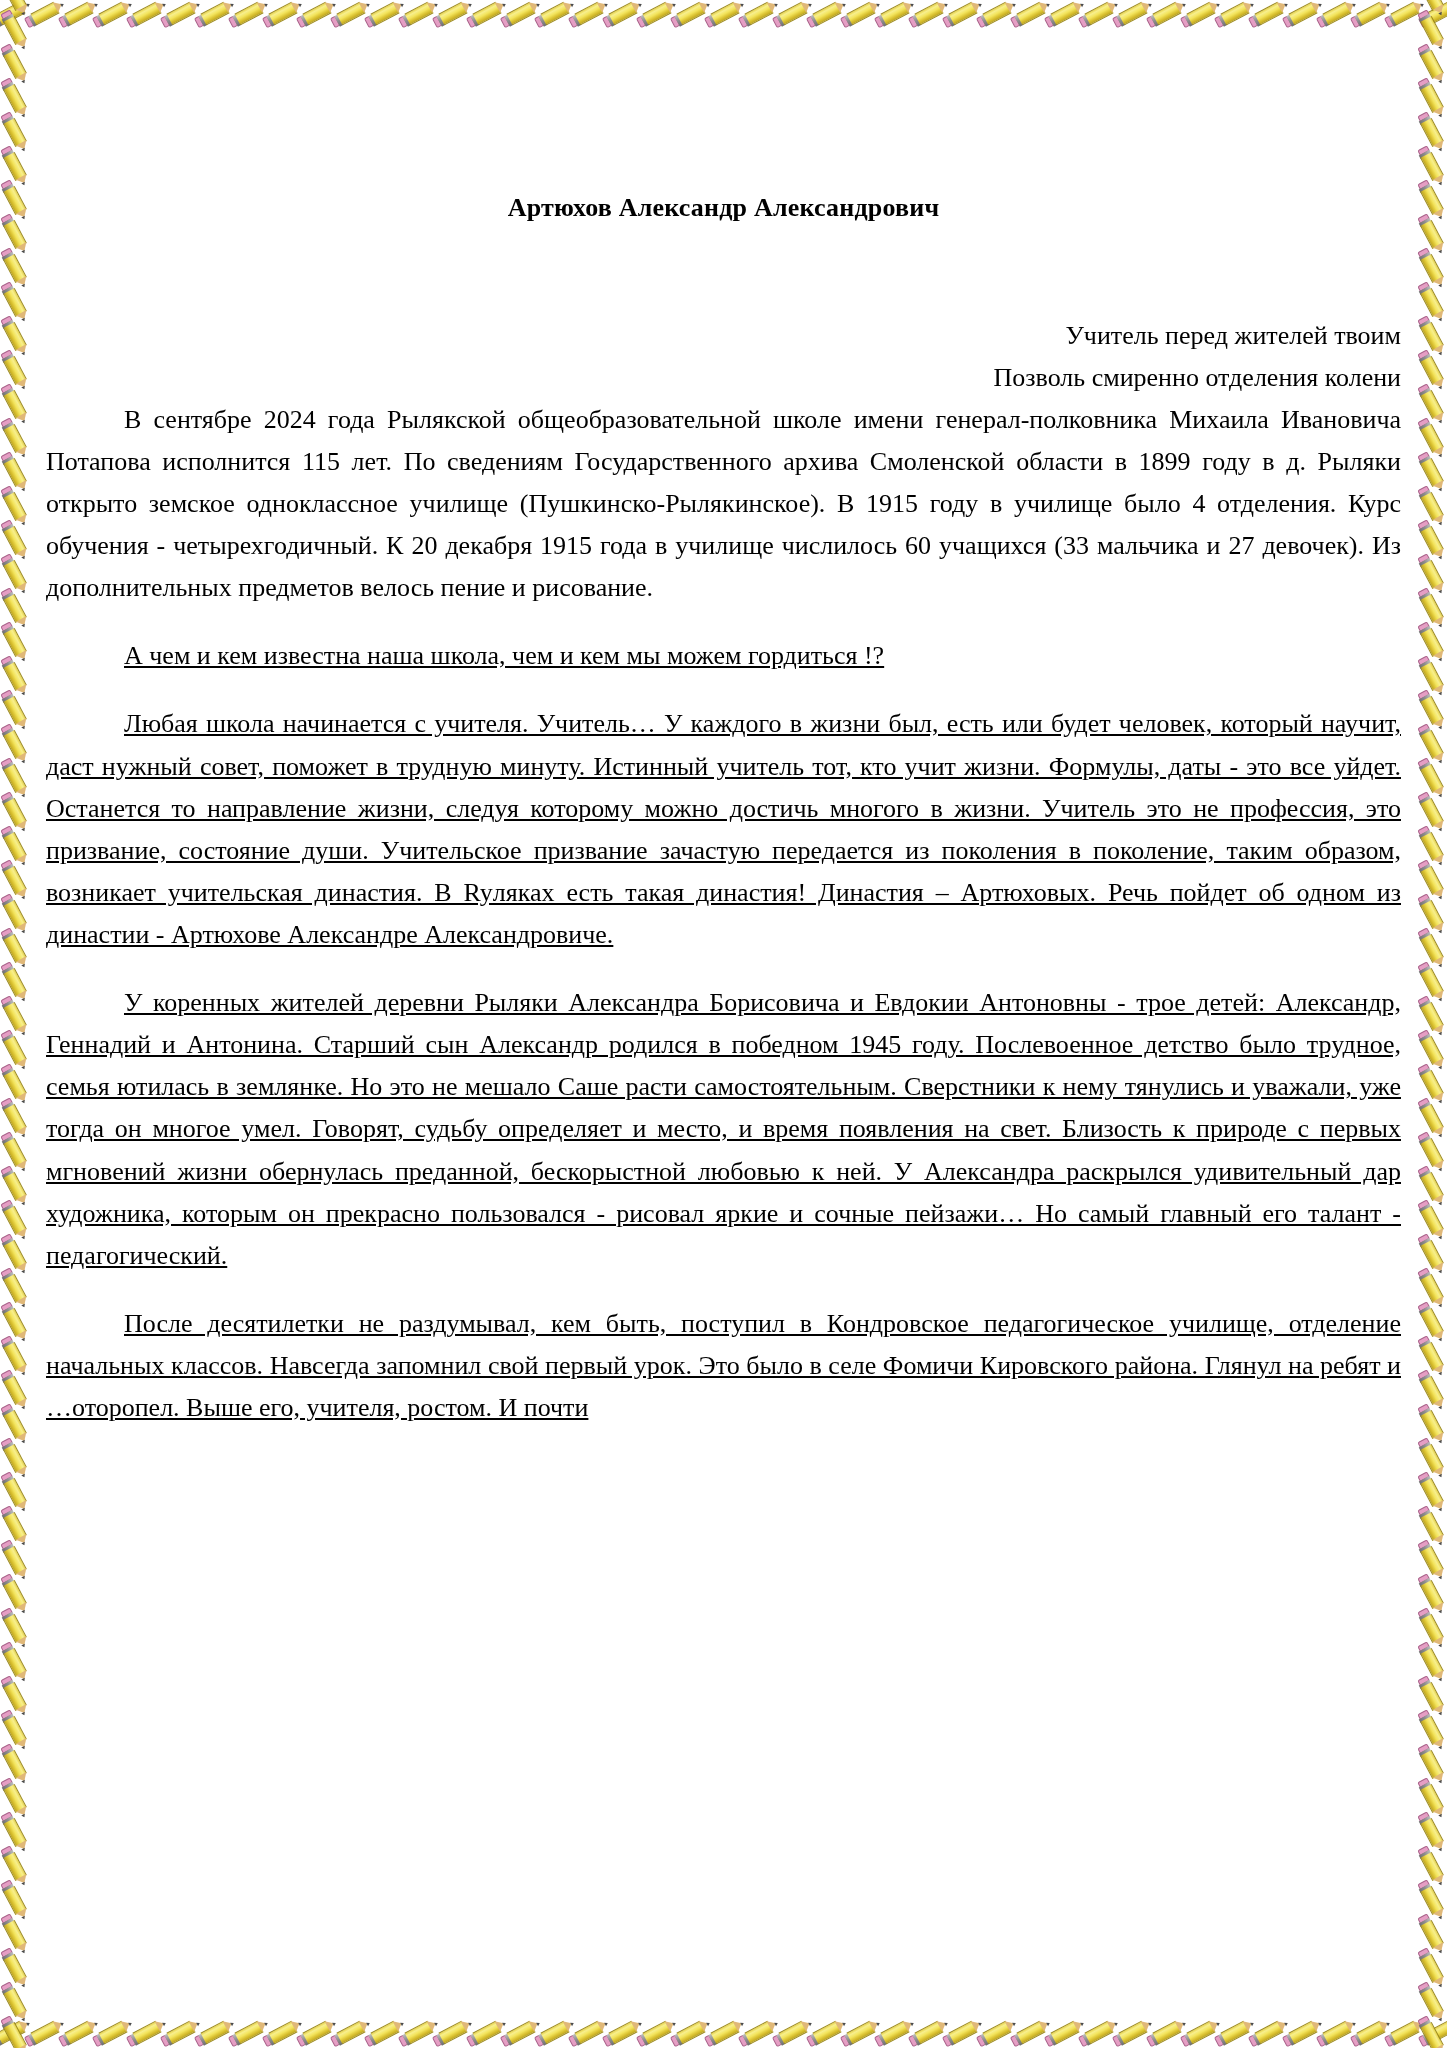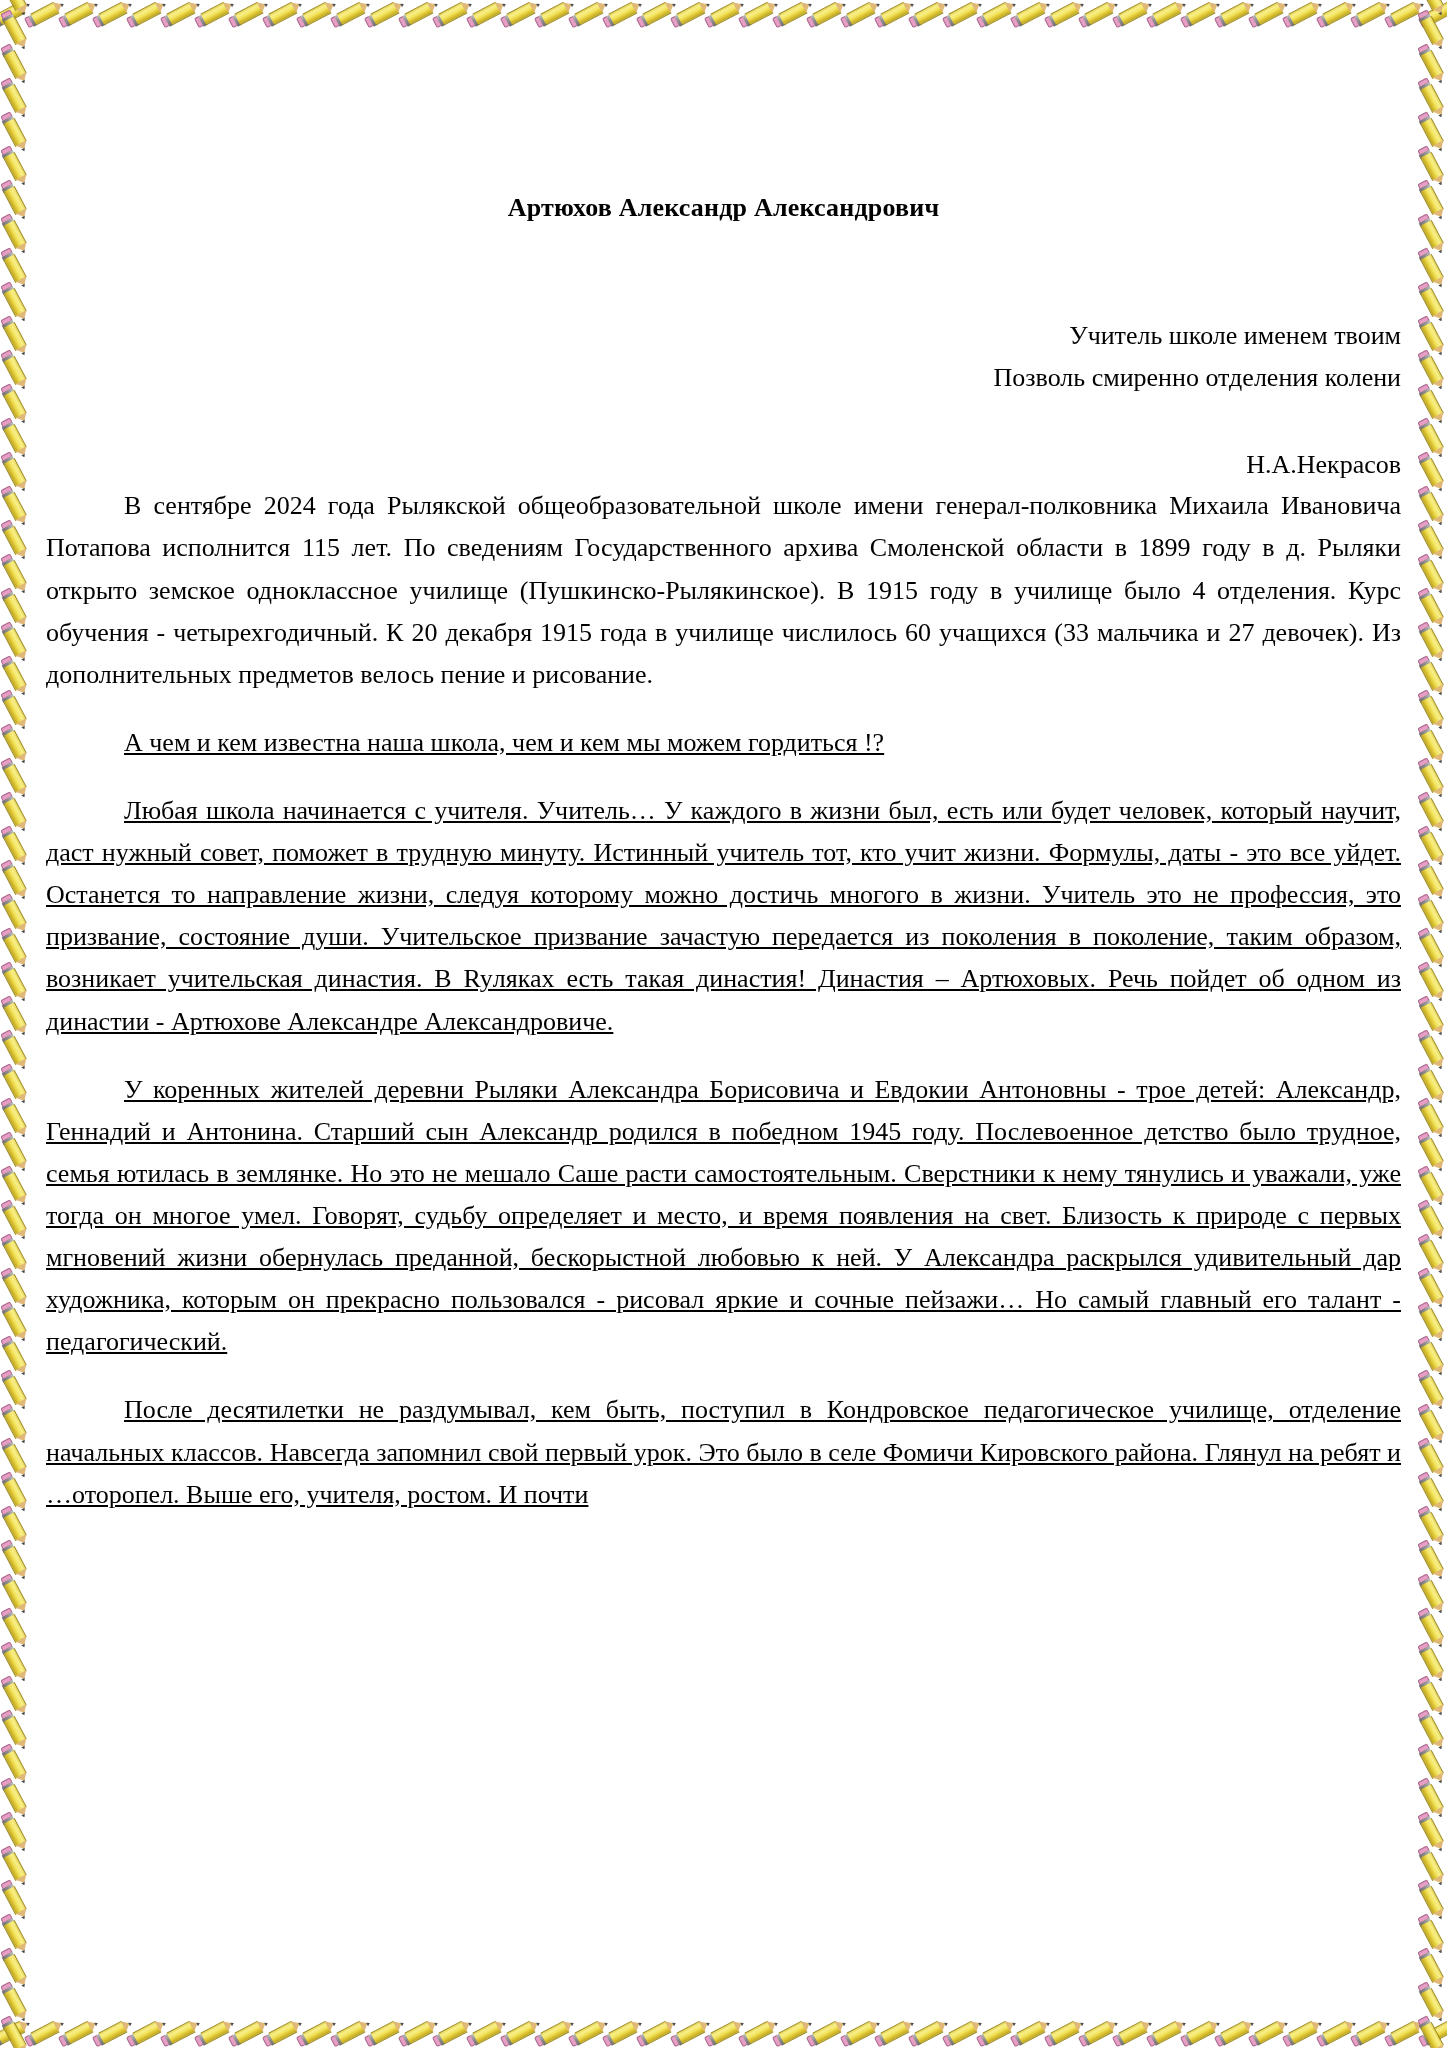--- a/index.html
+++ b/index.html
@@ -154,25 +154,24 @@
 </style>
 </head>
 <body>
 
 <div class="doc">
   <div class="content">
 
     <div class="doc-title">Артюхов Александр Александрович</div>
 
     <div class="epigraph">
-      <span class="line">Учитель школе именем твоим</span>
+      <span class="line">Учитель перед жителей твоим</span>
       <span class="line">Позволь смиренно отделения колени</span>
     </div>
 
-    <div class="epigraph-author">Н.А.Некрасов</div>
 
     <p class="body-par first-par">В сентябре 2024 года Рылякской общеобразовательной школе имени генерал-полковника Михаила Ивановича Потапова исполнится 115 лет. По сведениям Государственного архива Смоленской области в 1899 году в д. Рыляки открыто земское одноклассное училище (Пушкинско-Рылякинское). В 1915 году в училище было 4 отделения. Курс обучения - четырехгодичный. К 20 декабря 1915 года в училище числилось 60 учащихся (33 мальчика и 27 девочек). Из дополнительных предметов велось пение и рисование.</p>
 
     <p class="body-par">А чем и кем известна наша школа, чем и кем мы можем гордиться !?</p>
 
     <p class="body-par">Любая школа начинается с учителя. Учитель… У каждого в жизни был, есть или будет человек, который научит, даст нужный совет, поможет в трудную минуту. Истинный учитель тот, кто учит жизни. Формулы, даты - это все уйдет. Останется то направление жизни, следуя которому можно достичь многого в жизни. Учитель это не профессия, это призвание, состояние души. Учительское призвание зачастую передается из поколения в поколение, таким образом, возникает учительская династия. В Ryляках есть такая династия! Династия – Артюховых. Речь пойдет  об одном из династии - Артюхове Александре Александровиче.</p>
 
     <p class="body-par">У коренных жителей деревни Рыляки Александра Борисовича и Евдокии Антоновны - трое детей: Александр, Геннадий и Антонина. Старший сын  Александр родился в победном 1945 году. Послевоенное детство было трудное,  семья ютилась в землянке. Но это не мешало Саше расти самостоятельным. Сверстники к нему тянулись и уважали, уже тогда он  многое умел. Говорят, судьбу определяет и место, и время появления на свет. Близость к природе с первых мгновений жизни обернулась преданной, бескорыстной любовью к ней. У Александра  раскрылся удивительный дар художника, которым он прекрасно пользовался -  рисовал яркие и сочные пейзажи… Но самый главный его талант - педагогический.</p>
 
     <p class="body-par">После десятилетки не раздумывал, кем быть, поступил в Кондровское педагогическое училище, отделение начальных классов. Навсегда запомнил свой первый урок. Это было в селе Фомичи Кировского района. Глянул на ребят и …оторопел. Выше его, учителя, ростом. И почти</p>

